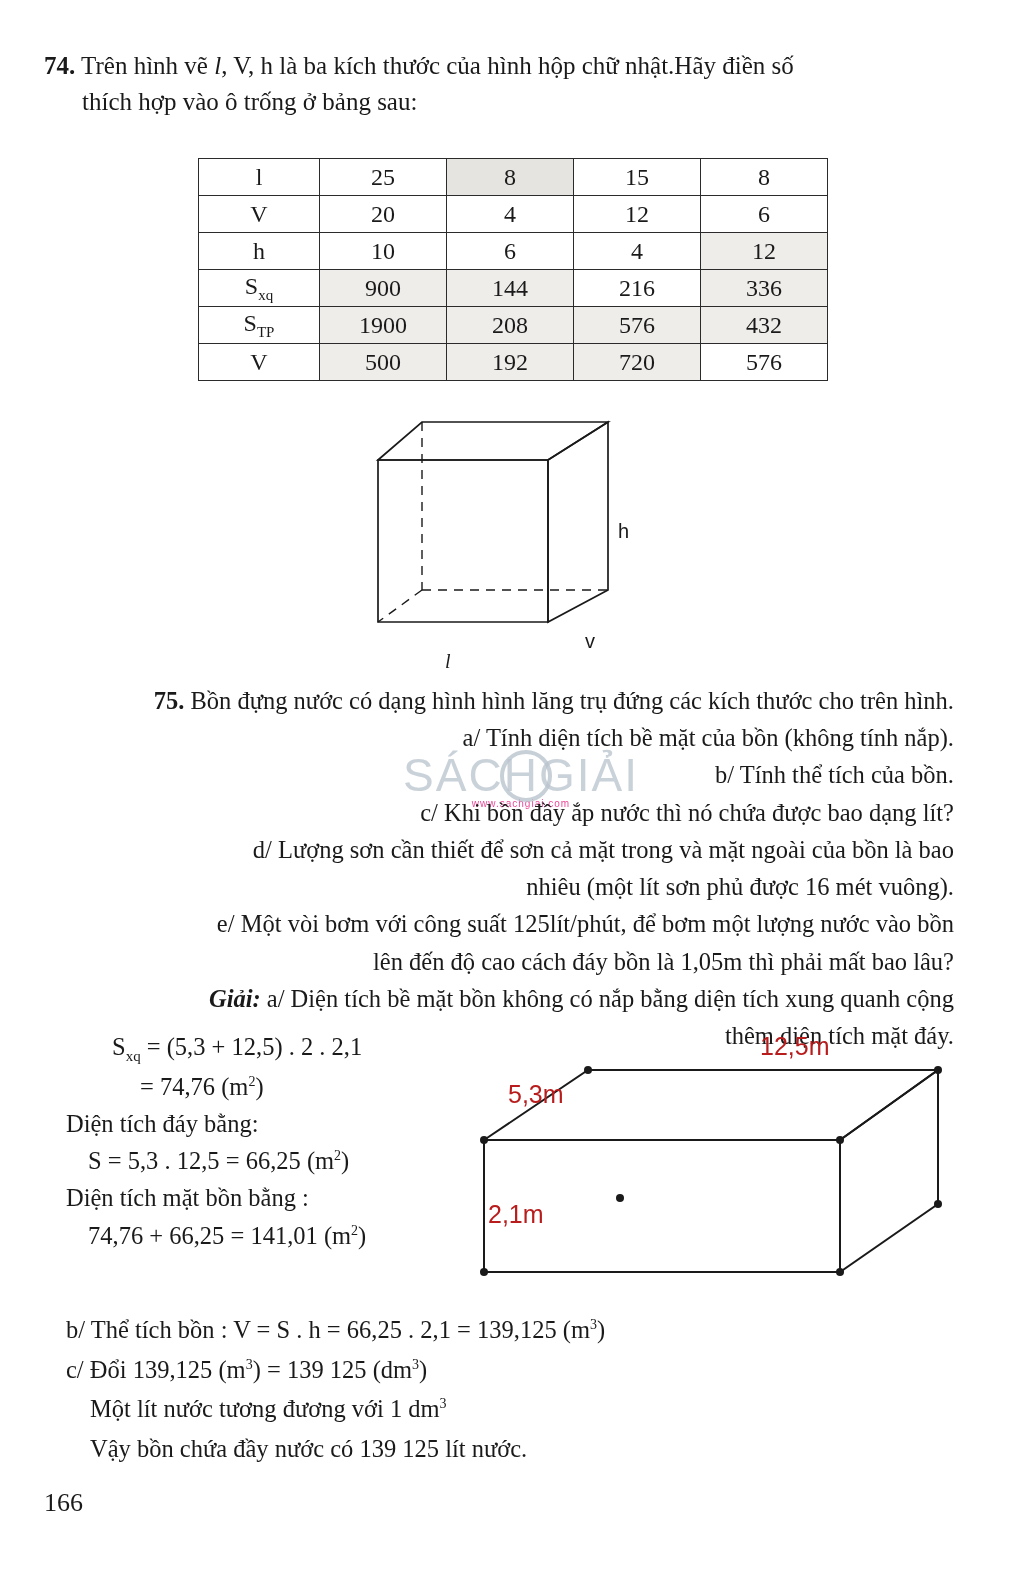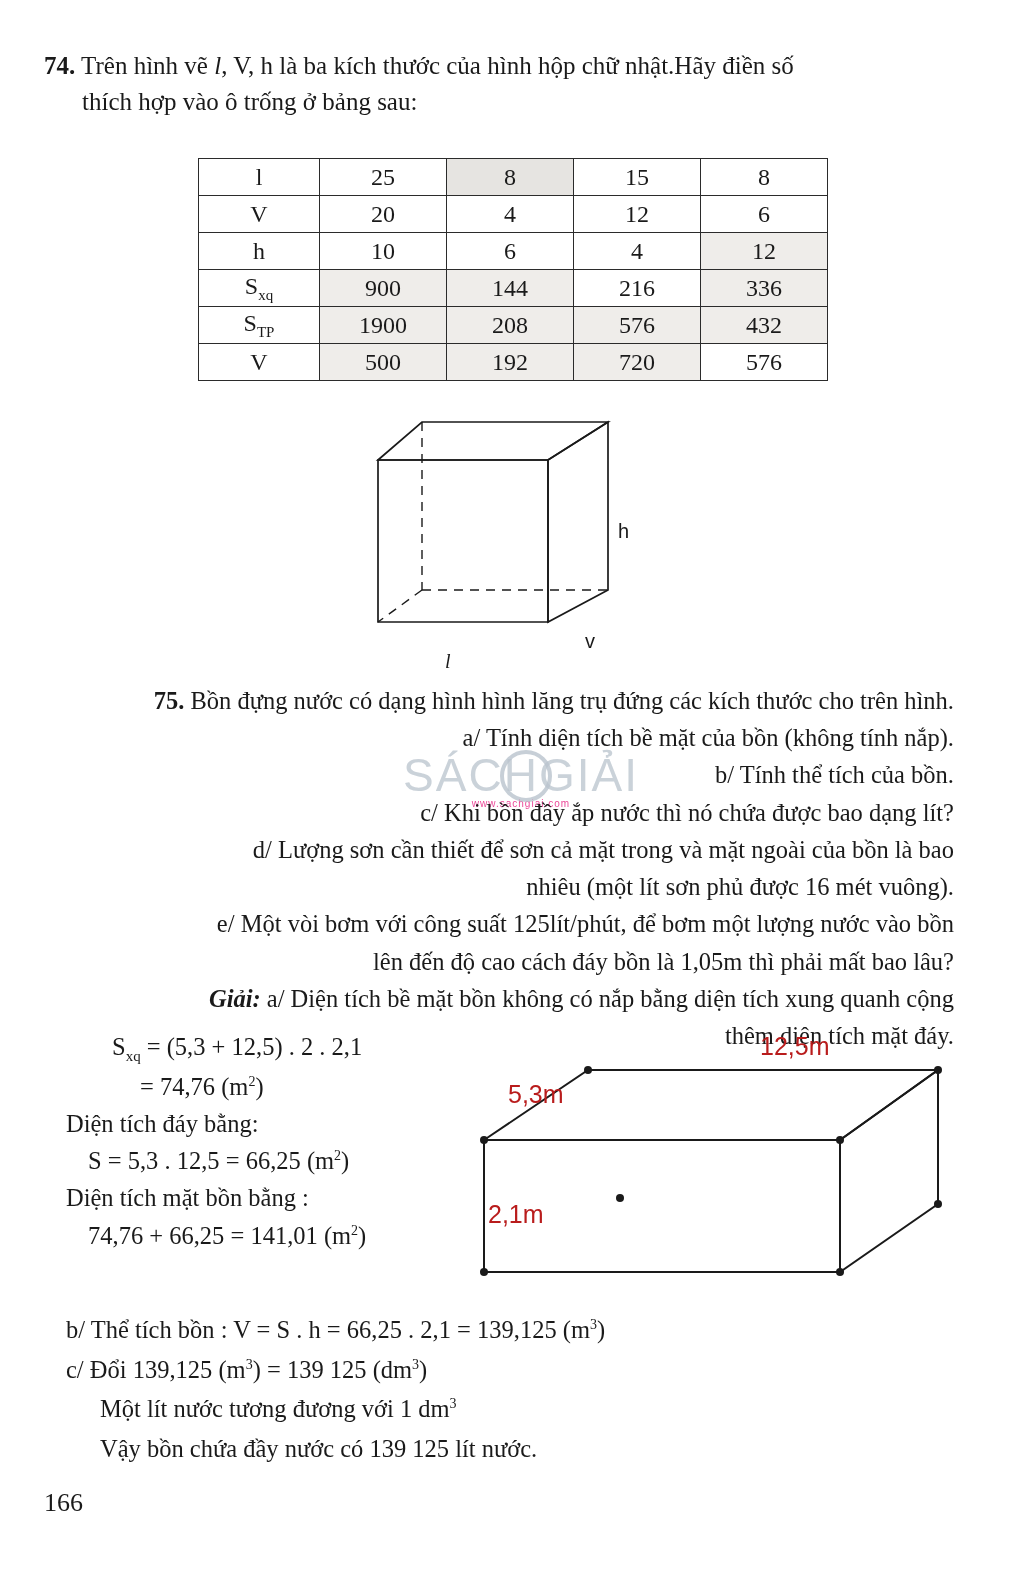--- a/index.html
+++ b/index.html
@@ -139,21 +139,21 @@
   
   .tail {
     position: absolute;
     left: 66px;
     top: 1310px;
     width: 890px;
     font-size: 24.5px;
     line-height: 1.62;
   }
   .tail p { margin: 0; }
-  .tail .i1 { margin-left: 34px; }
+  .tail .i1 { margin-left: 24px; }
 
   
   .pageno {
     position: absolute;
     left: 44px;
     top: 1488px;
     font-size: 26px;
   }
 
   

